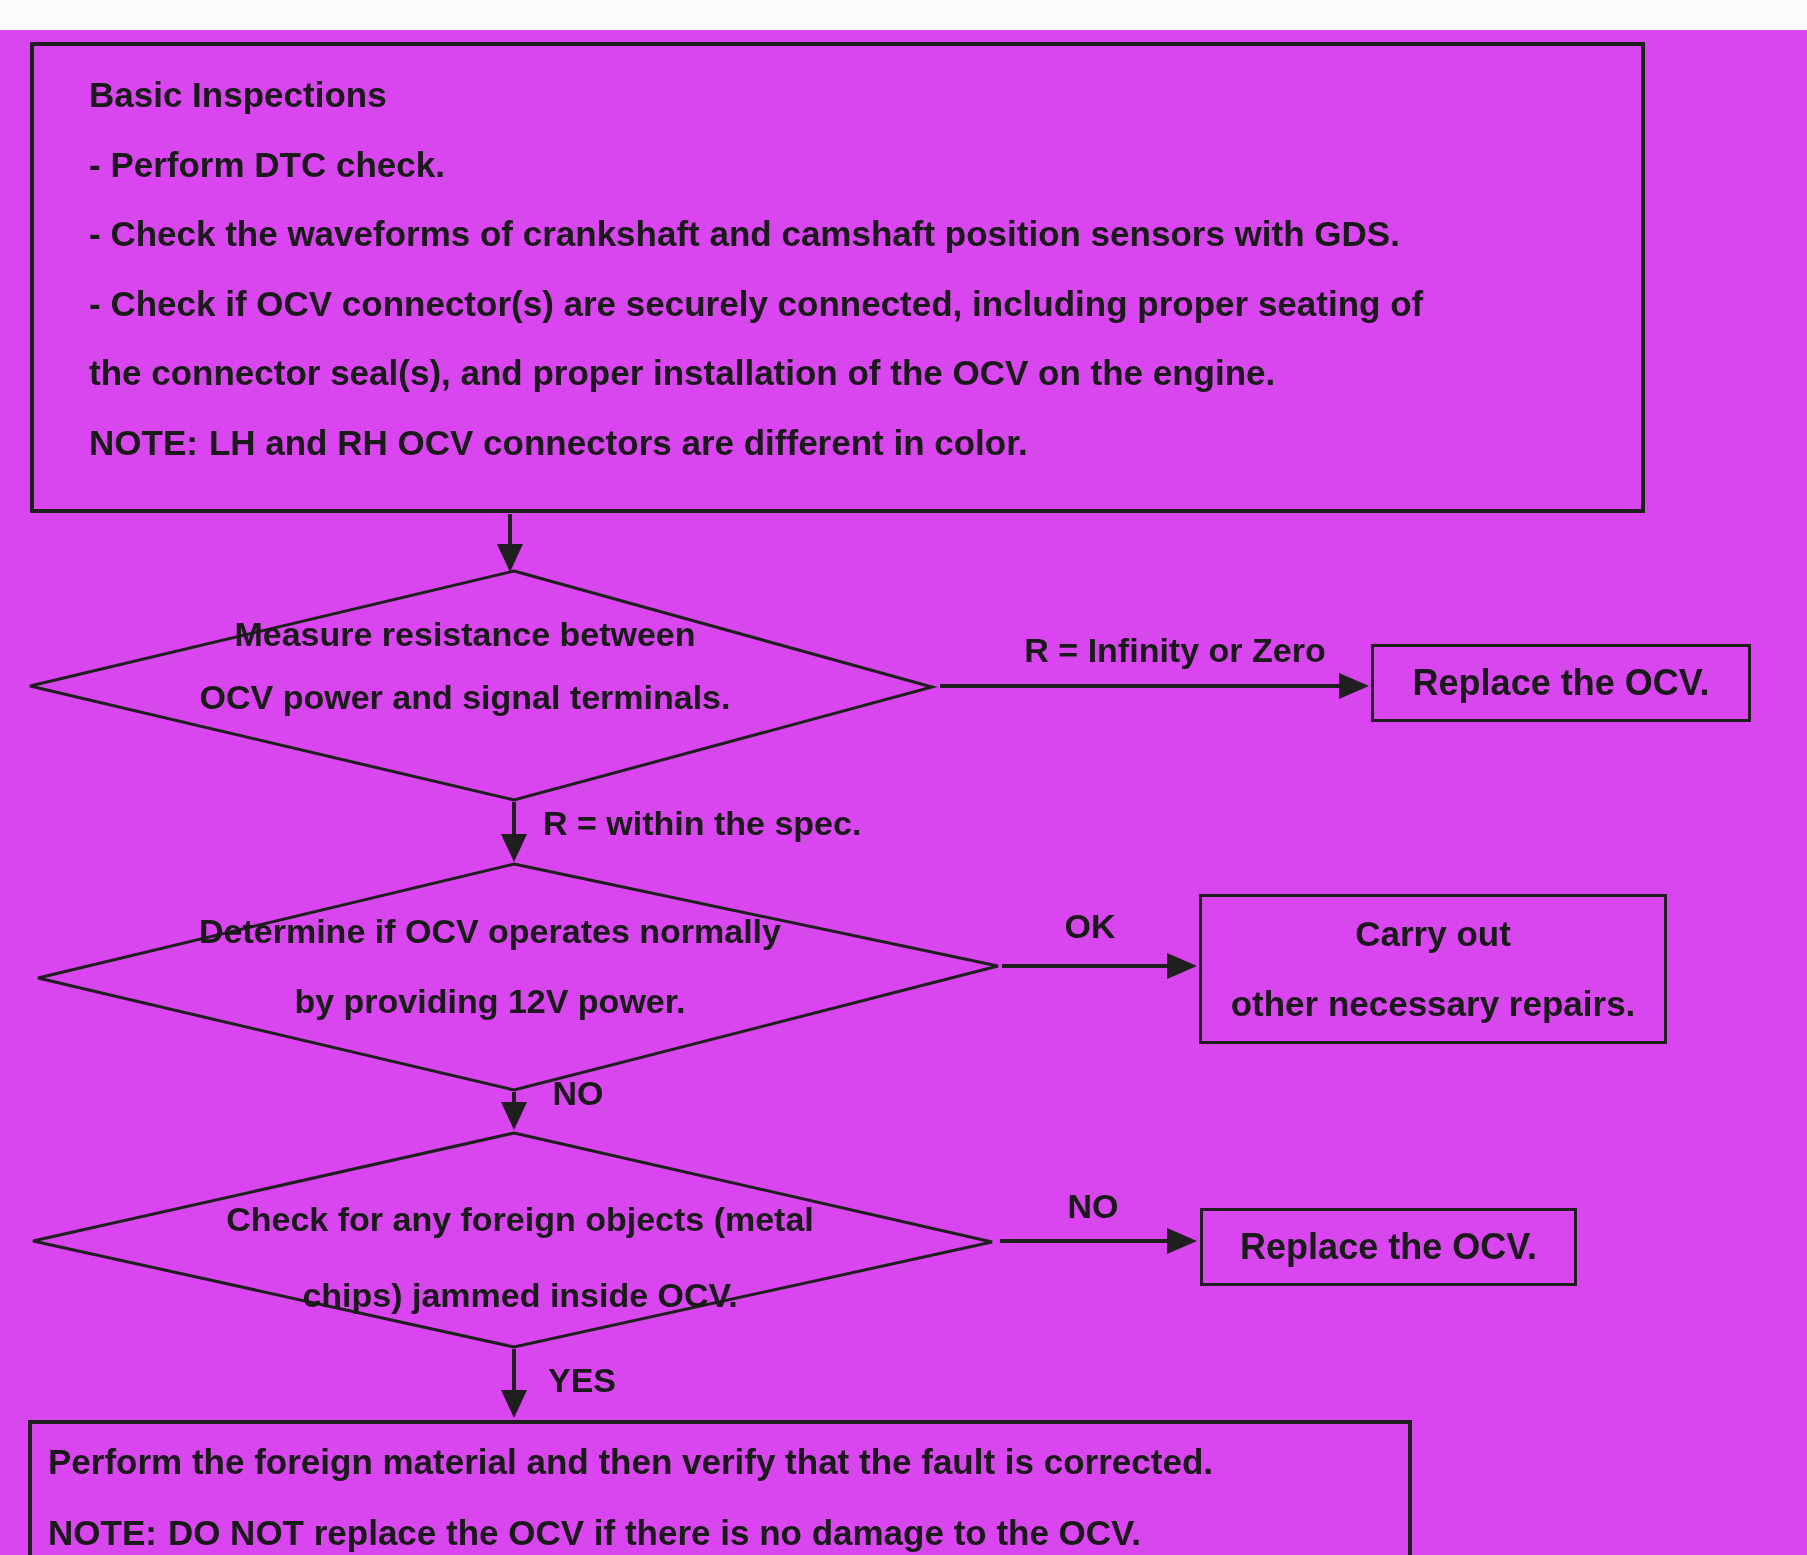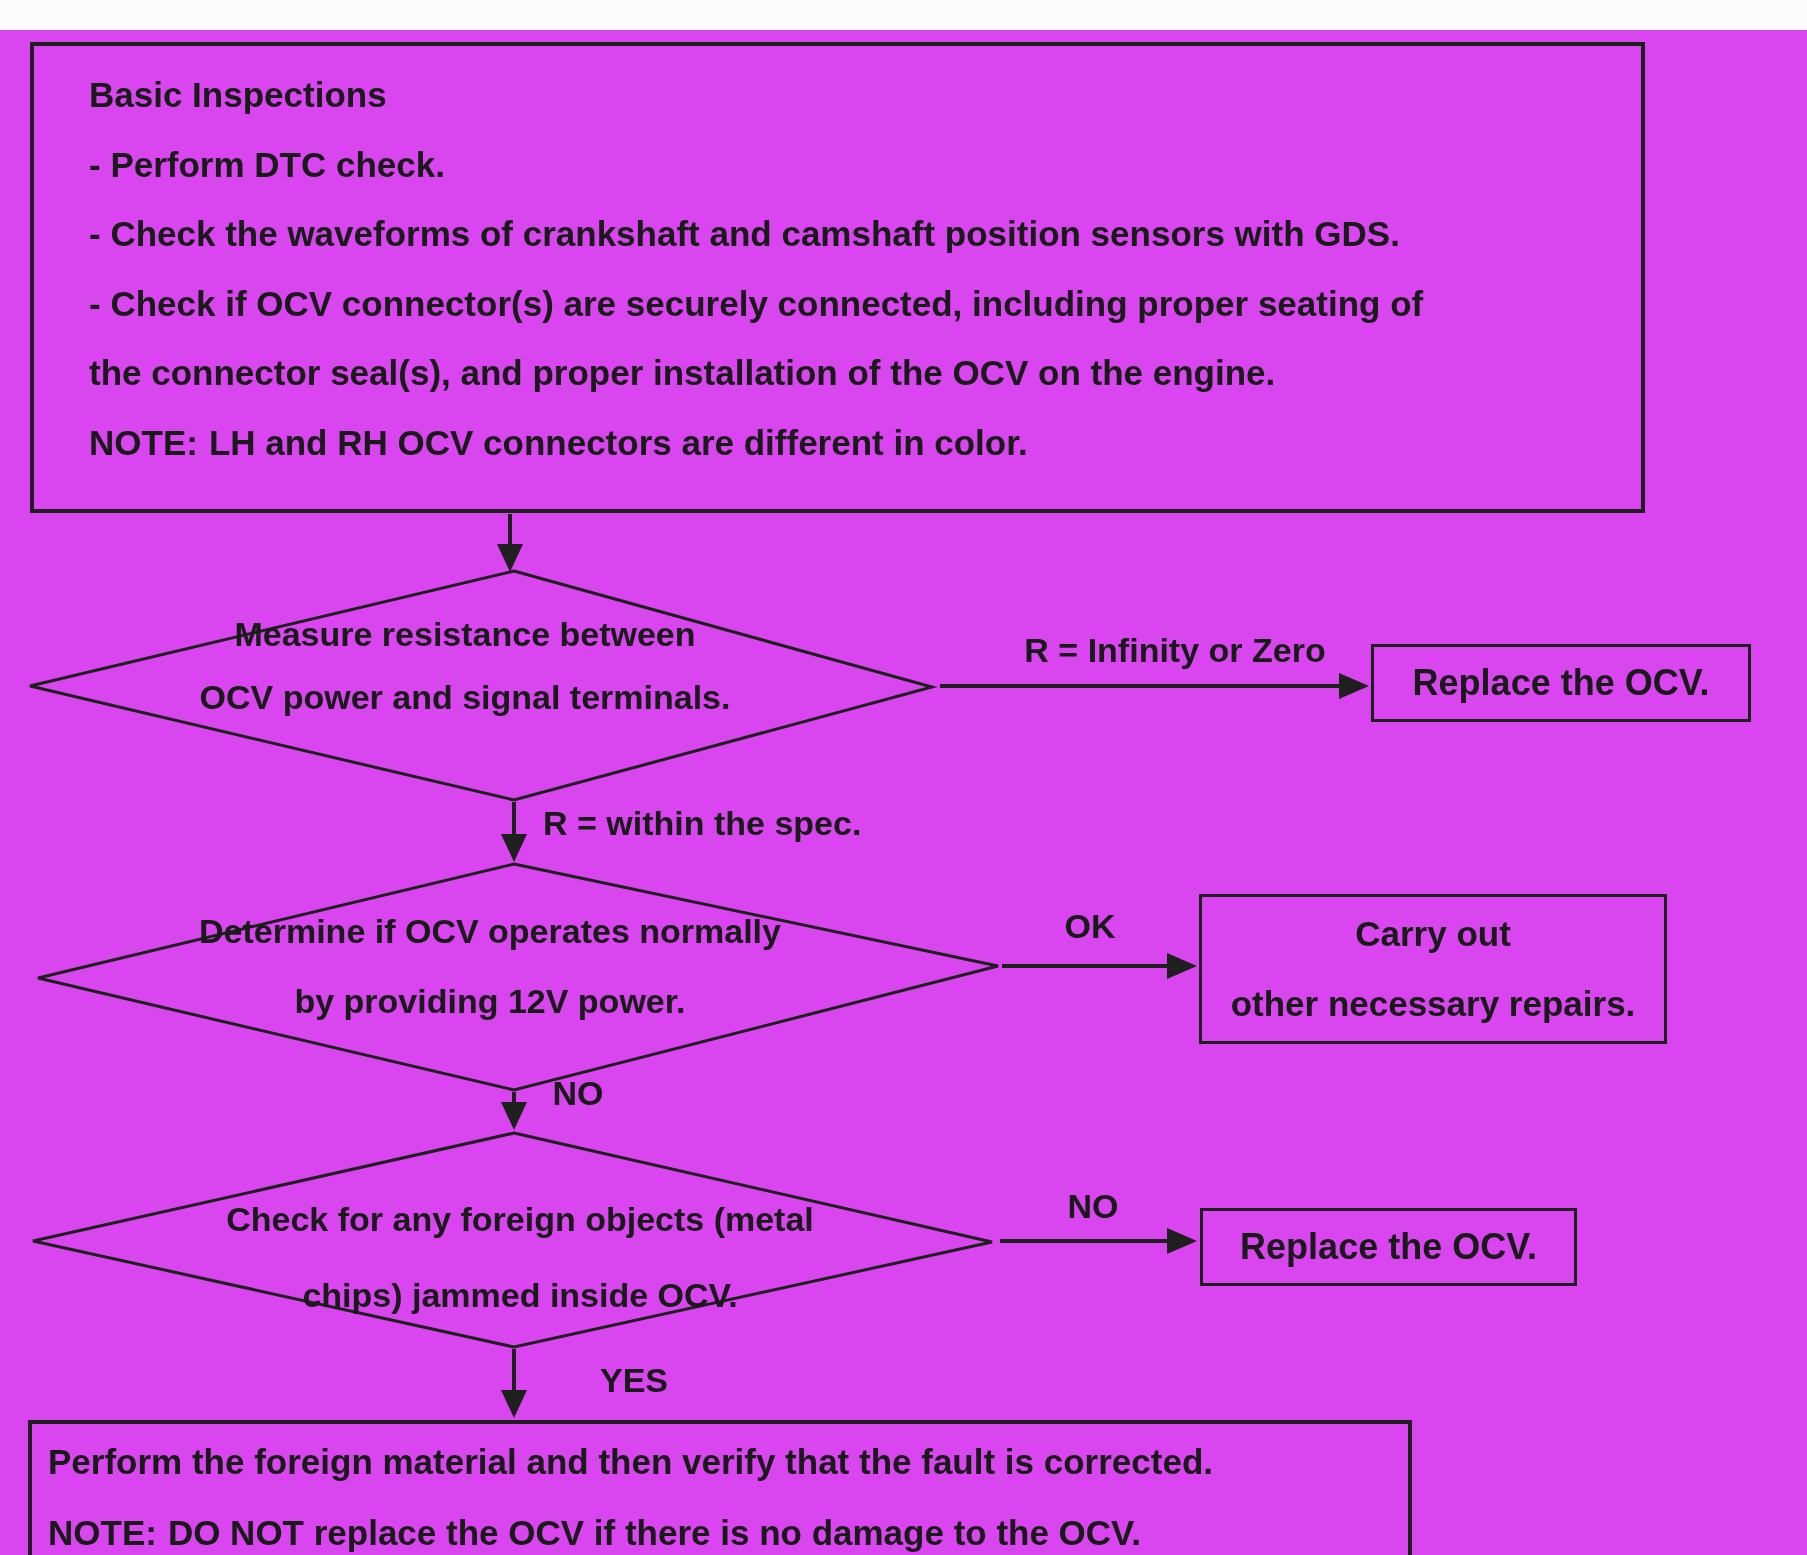--- a/index.html
+++ b/index.html
@@ -34,21 +34,21 @@
   .d1l1{top:585px;} .d1l2{top:648px;}
   .d2l1{top:882px;} .d2l2{top:952px;}
   .d3l1{top:1170px;} .d3l2{top:1246px;}
 
   .lbl{position:absolute;font-size:34px;white-space:nowrap;z-index:2;}
   .lbl-rinf{left:975px;top:601px;width:400px;text-align:center;}
   .lbl-rwithin{left:543px;top:774px;}
   .lbl-ok{left:1040px;top:877px;width:100px;text-align:center;}
   .lbl-no1{left:528px;top:1044px;width:100px;text-align:center;}
   .lbl-no2{left:1043px;top:1157px;width:100px;text-align:center;}
-  .lbl-yes{left:548px;top:1331px;width:120px;text-align:right;}
+  .lbl-yes{left:548px;top:1331px;width:120px;text-align:left;}
 
   .it{}
   .note-gap{margin-right:11px;}
 </style>
 </head>
 <body>
 
 <div class="canvas">
 
   <svg class="lines" width="1807" height="1555" viewBox="0 0 1807 1555">

